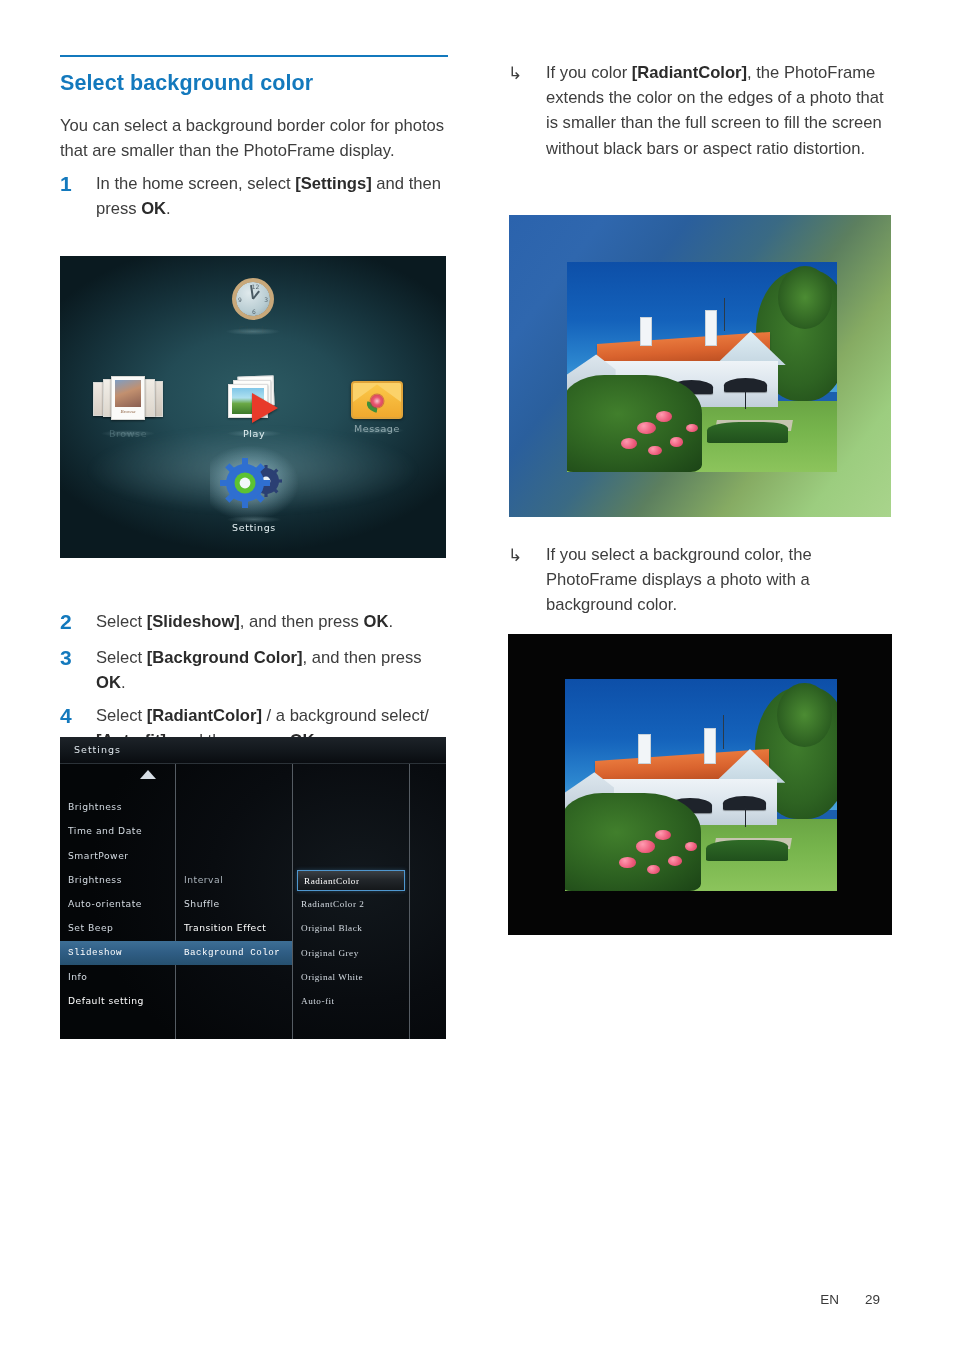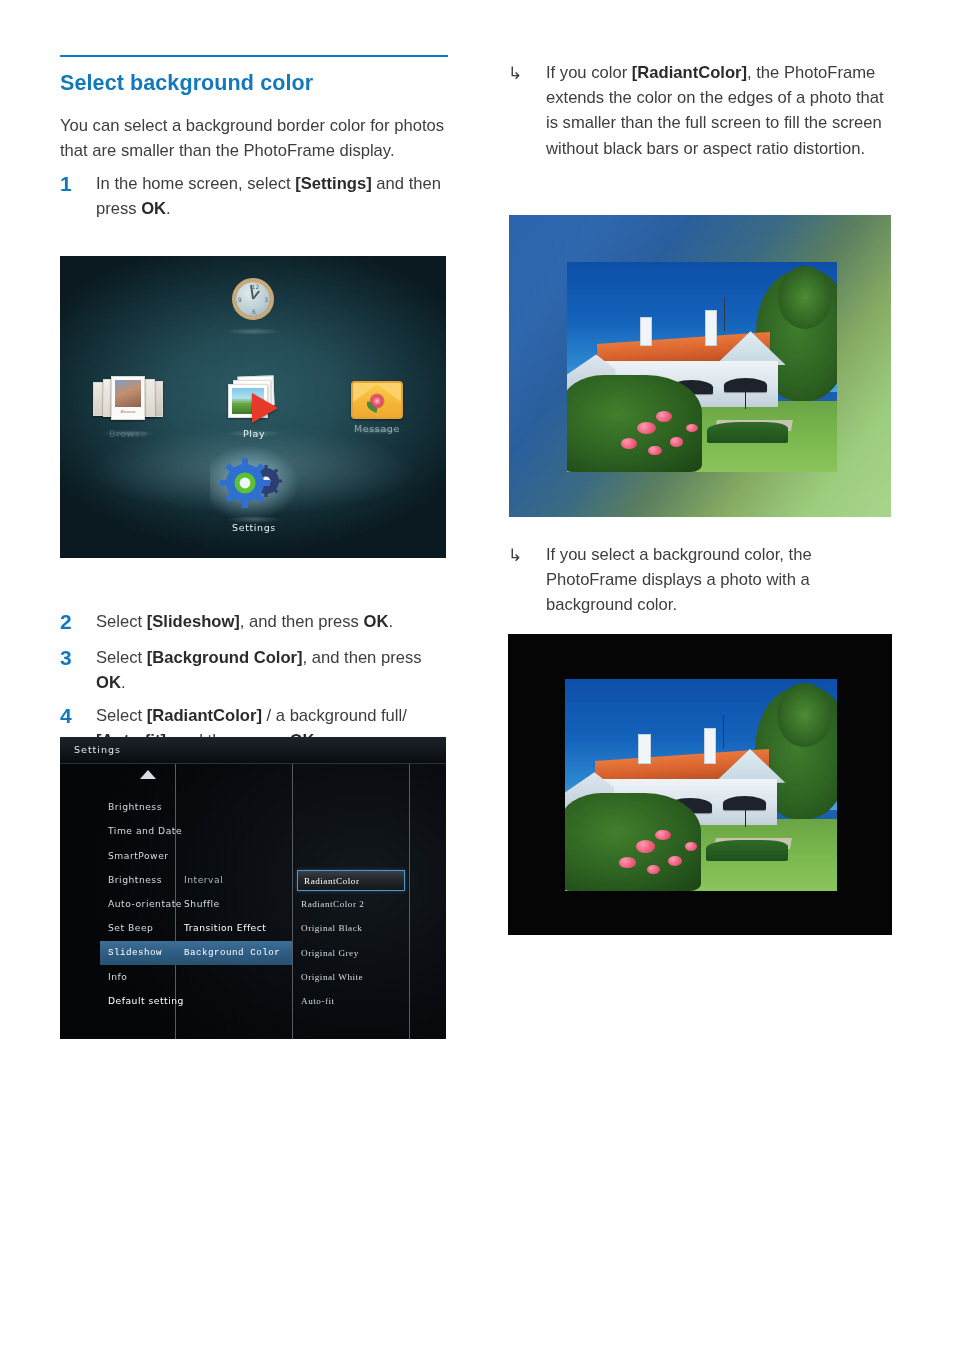--- a/index.html
+++ b/index.html
@@ -231,21 +231,21 @@
     background:
       radial-gradient(ellipse 70% 80% at 78% 42%, #12181d 0%, #090c10 55%, #040608 100%),
       #040608;
   }
   .vline { position: absolute; top: 0; bottom: 0; width: 1px; background: #555c63; }
   .v1 { left: 115px; }
   .v2 { left: 232px; }
   .v3 { left: 349px; }
 
   .menu-col { position: absolute; top: 0; }
-  .mcol1 { left: 0;     width: 130px; margin-left: 40px; }
+  .mcol1 { left: 0;     width: 130px; }
   .mcol2 { left: 116px; width: 116px; }
   .mcol3 { left: 233px; width: 116px; }
 
   .mrow {
     height: 24.3px; line-height: 24.3px;
     font-size: 9.2px; letter-spacing: .5px;
     padding-left: 8px;
     white-space: nowrap;
     color: #d4dbe2;
   }
@@ -499,21 +499,21 @@
     <div class="step">
       <div class="step-num">2</div>
       <div class="step-body"><span>Select </span><b>[Slideshow]</b><span>, and then press </span><b>OK</b><span>.</span></div>
     </div>
     <div class="step">
       <div class="step-num">3</div>
       <div class="step-body"><span>Select </span><b>[Background Color]</b><span>, and then press </span><b>OK</b><span>.</span></div>
     </div>
     <div class="step">
       <div class="step-num">4</div>
-      <div class="step-body"><span>Select </span><b>[RadiantColor]</b><span> / a background full/ </span><b>[Auto-fit]</b><span>, and then press </span><b>OK</b><span>.</span></div>
+      <div class="step-body"><span>Select </span><b>[RadiantColor]</b><span> / a background select/ </span><b>[Auto-fit]</b><span>, and then press </span><b>OK</b><span>.</span></div>
     </div>
   </div>
 
   <div class="settings-ui">
     <div class="topbar">
       <div class="title">Settings</div>
     </div>
     <div class="panes">
       <div class="vline v1"></div>
       <div class="vline v2"></div>
@@ -624,14 +624,17 @@
       <div class="sc bush-left"></div>
       <div class="rose" style="left:26%;bottom:18%;width:7%;height:6%;"></div>
       <div class="rose" style="left:33%;bottom:24%;width:6%;height:5%;"></div>
       <div class="rose" style="left:20%;bottom:11%;width:6%;height:5%;"></div>
       <div class="rose" style="left:38%;bottom:12%;width:5%;height:4.5%;"></div>
       <div class="rose" style="left:30%;bottom:8%;width:5%;height:4.5%;"></div>
       <div class="rose" style="left:44%;bottom:19%;width:4.5%;height:4%;"></div>
     </div>
   </div>
 
+  <div class="footer">
+    <span class="lang">EN</span><span>29</span>
+  </div>
 
 </div>
 
 </body></html>

